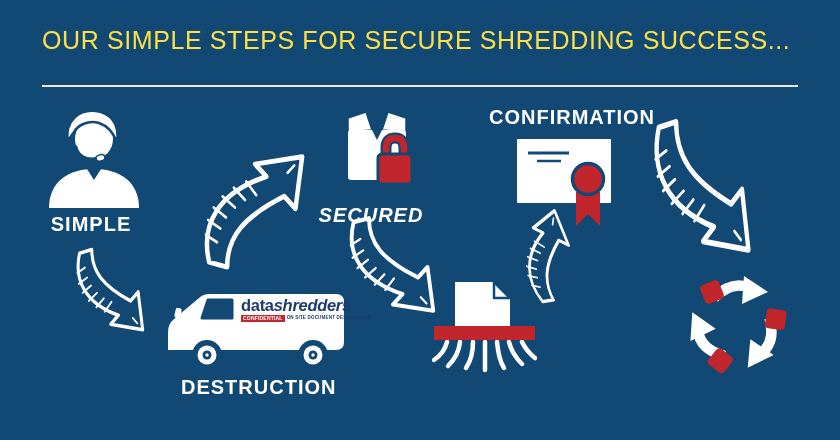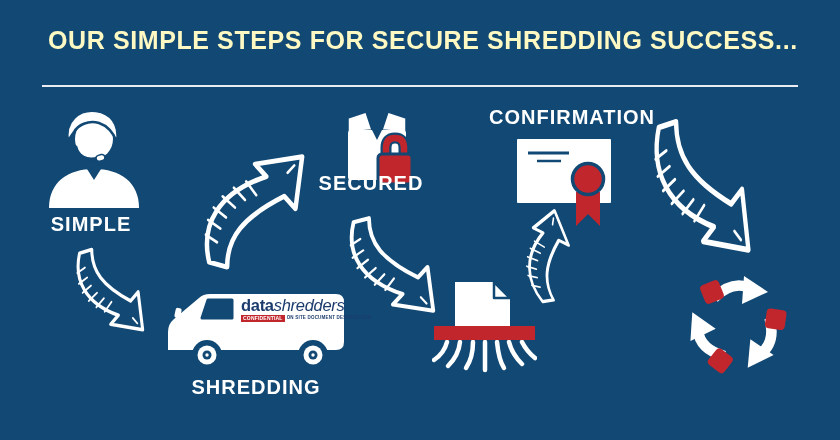--- a/index.html
+++ b/index.html
@@ -4,47 +4,46 @@
 <style>
   html,body{margin:0;padding:0;background:#0d3d63;}
   .canvas{
     position:relative;width:840px;height:440px;overflow:hidden;
     background:#114874;
     font-family:"Liberation Sans",sans-serif;
     -webkit-font-smoothing:antialiased;
   }
   .title{
     position:absolute;left:42px;top:26px;width:770px;
-    color:#fef9c3;font-size:25px;font-weight:700;letter-spacing:.6px;
+    color:#fde047;font-size:25px;font-weight:400;letter-spacing:.6px;
     white-space:nowrap;
-    margin-left:6px;
   }
   .rule{position:absolute;left:42px;top:85px;width:756px;height:2px;background:#e9edf2;}
   .step-label{
     position:absolute;width:150px;text-align:center;
     color:#ffffff;font-size:20px;font-weight:700;letter-spacing:1px;white-space:nowrap;
   }
   .lbl-contact{left:16px;top:213px;}
   .lbl-collection{left:181px;top:376px;}
-  .lbl-secured{left:296px;top:172px;}
+  .lbl-secured{left:296px;top:204px;font-style:italic;}
   .lbl-shredded{left:408px;top:374px;}
   .lbl-confirmation{left:489px;top:106px;}
   .lbl-recycled{left:666px;top:375px;}
   .abs{position:absolute;}
   .arrow{position:absolute;}
   .a1{left:72px;top:246px;width:76px;height:90px;}
   .a2{left:198px;top:148px;width:112px;height:124px;transform:scaleY(-1);}
   .a3{left:344px;top:214px;width:96px;height:104px;}
   .a4{left:516px;top:213px;width:64px;height:88px;transform:rotate(-28deg) scaleY(-1);}
   .a5{left:648px;top:116px;width:108px;height:144px;}
   .van-wrap{position:absolute;left:163px;top:288px;width:190px;height:84px;}
   .van-logo{position:absolute;left:78px;top:9px;width:108px;line-height:1;}
   .van-logo .brand{font-size:16.5px;color:#1c3c6e;white-space:nowrap;letter-spacing:-.3px;}
   .van-logo .brand .b{font-weight:700;margin-top:41px;}
-  .van-logo .brand .l{font-style:italic;font-weight:400;}
+  .van-logo .brand .l{font-style:italic;font-weight:700;}
   .logo-row{display:flex;align-items:center;gap:2px;margin-top:1px;}
   .chip{background:#c2262d;color:#ffffff;font-size:5px;font-weight:700;
         padding:1px 2px;letter-spacing:.2px;white-space:nowrap;}
   .tagline{color:#1c3c6e;font-size:4.5px;font-weight:700;letter-spacing:.2px;white-space:nowrap;}
 </style>
 </head>
 <body>
 
 <div class="canvas">
 
@@ -103,21 +102,21 @@
     <div class="van-logo">
       <div class="brand">
         <span class="b">data</span><span class="l">shredders</span>
       </div>
       <div class="logo-row">
         <span class="chip">CONFIDENTIAL</span>
         <span class="tagline">ON SITE DOCUMENT DESTRUCTION</span>
       </div>
     </div>
   </div>
-  <div class="step-label lbl-collection">SHREDDING</div>
+  <div class="step-label lbl-collection">DESTRUCTION</div>
 
   <svg class="arrow a2" viewBox="0 0 100 100" preserveAspectRatio="none">
       <use href="#sketch-arrow"></use>
     </svg>
 
   <svg class="abs" style="left:336px;top:110px" width="82" height="78" viewBox="0 0 82 78">
     <polygon points="12,22 12,8 30,2 36,20" fill="#ffffff" stroke="#114874" stroke-width="1.5" stroke-linejoin="round"></polygon>
     <polygon points="70,22 70,8 52,2 46,20" fill="#ffffff" stroke="#114874" stroke-width="1.5" stroke-linejoin="round"></polygon>
     <rect x="12" y="20" width="58" height="50" rx="3" fill="#ffffff"></rect>
     <polygon points="36,20 41,30 46,20" fill="#114874"></polygon>

